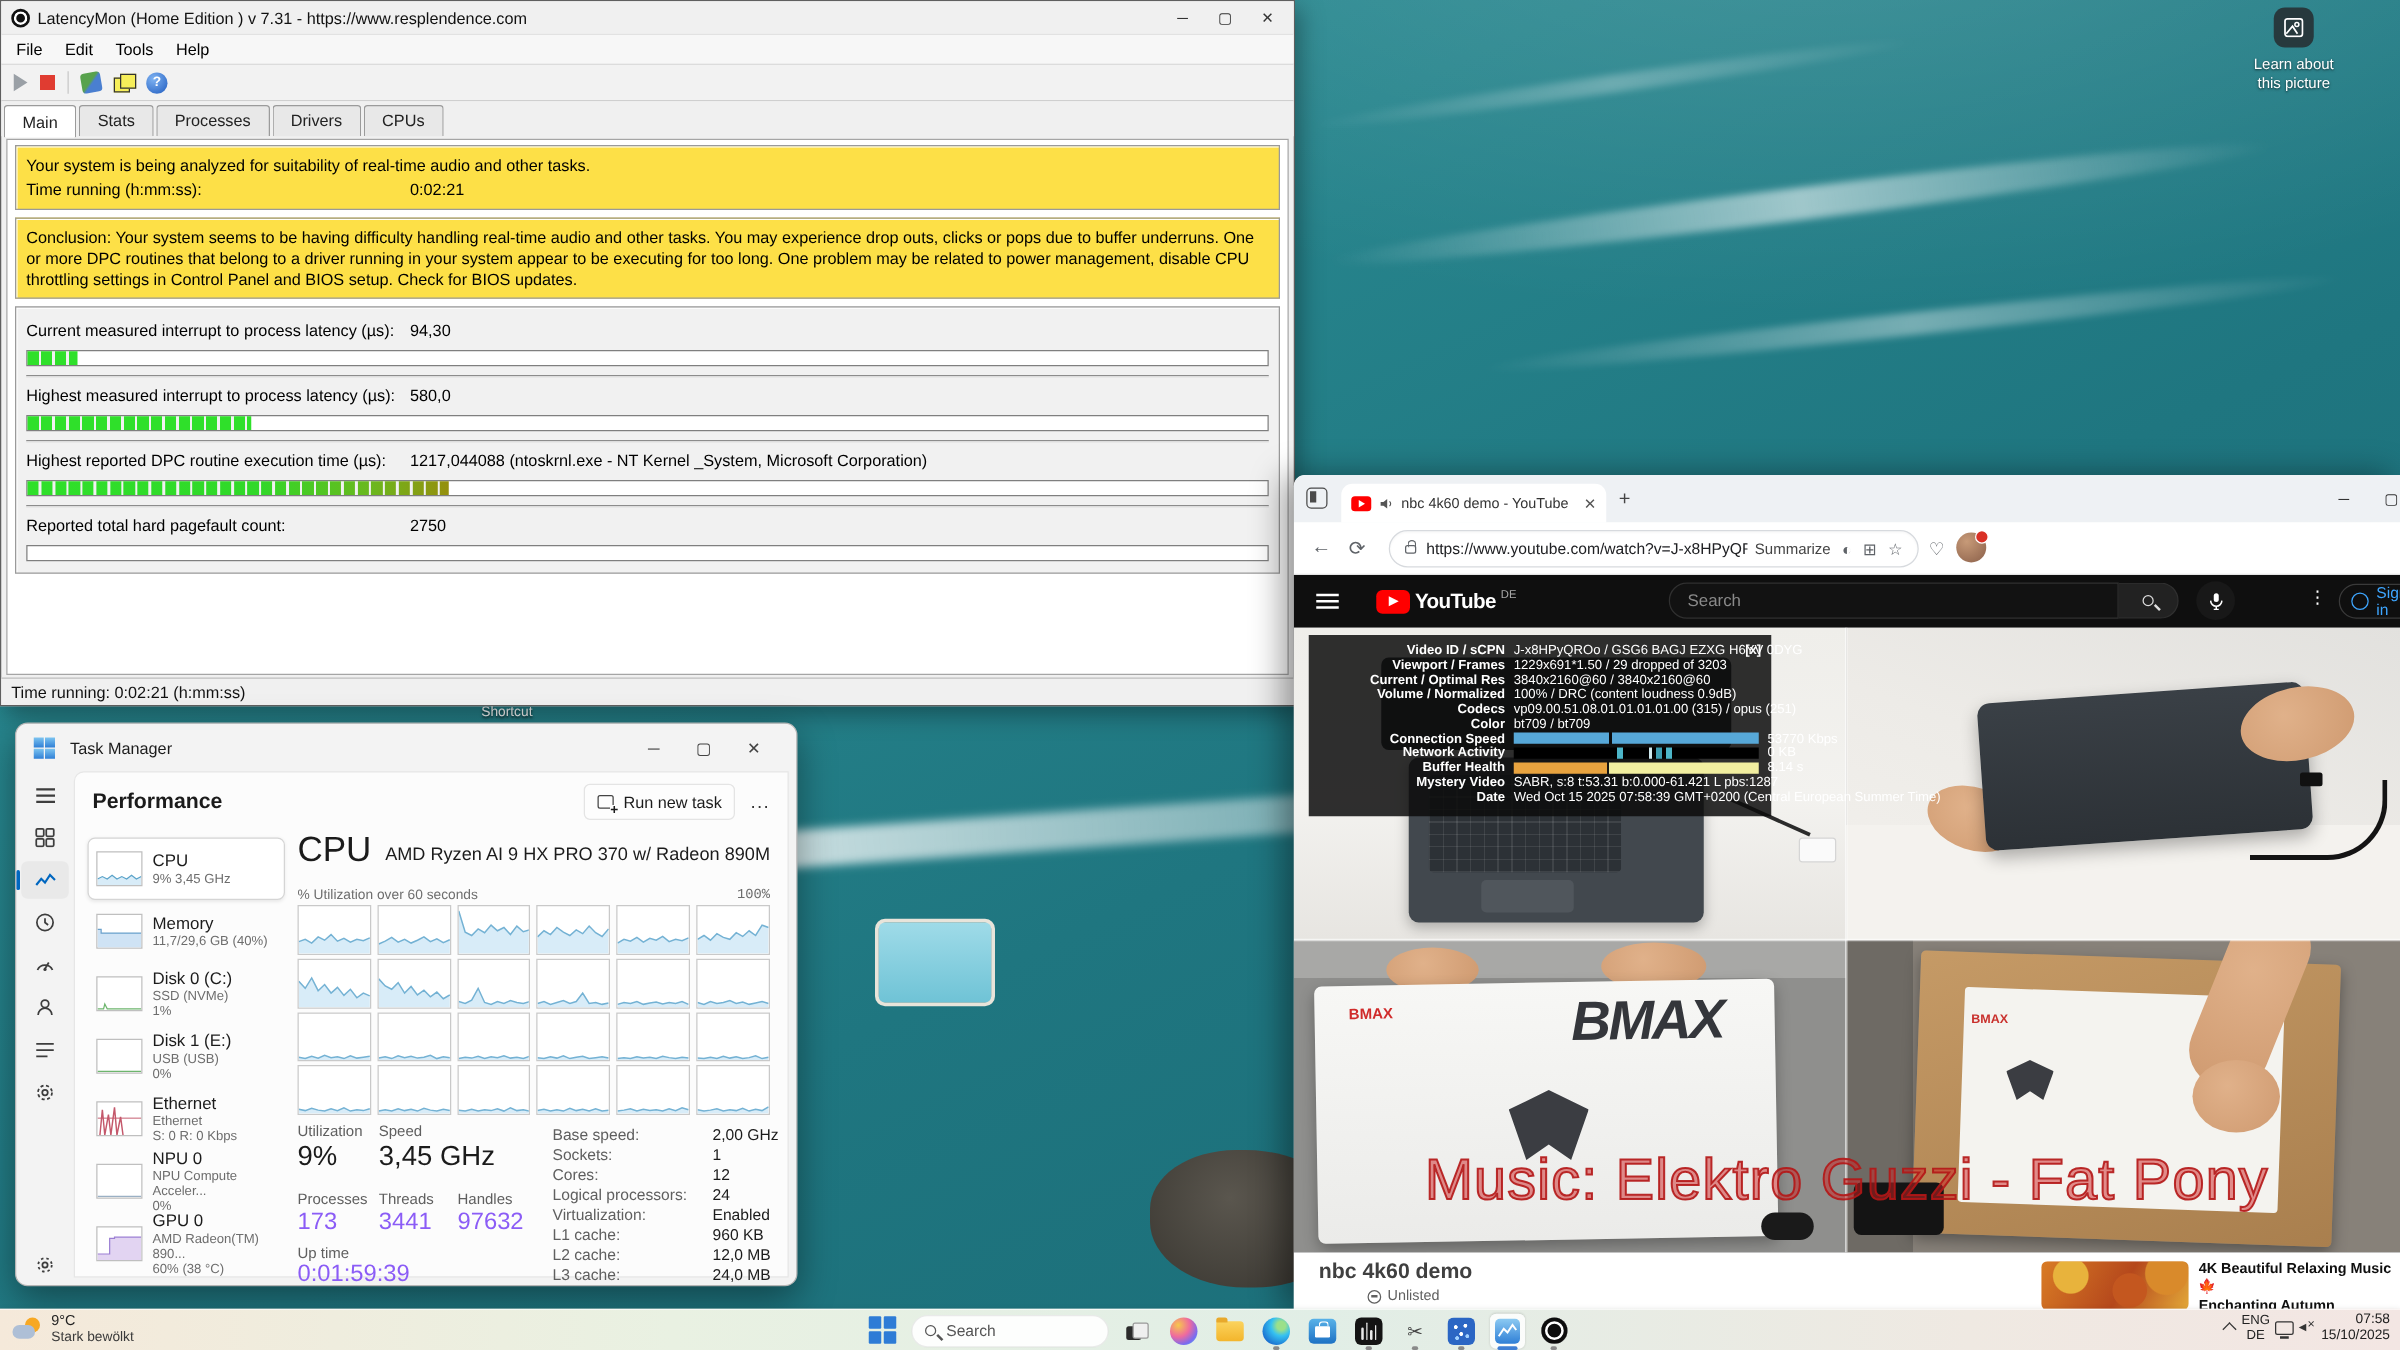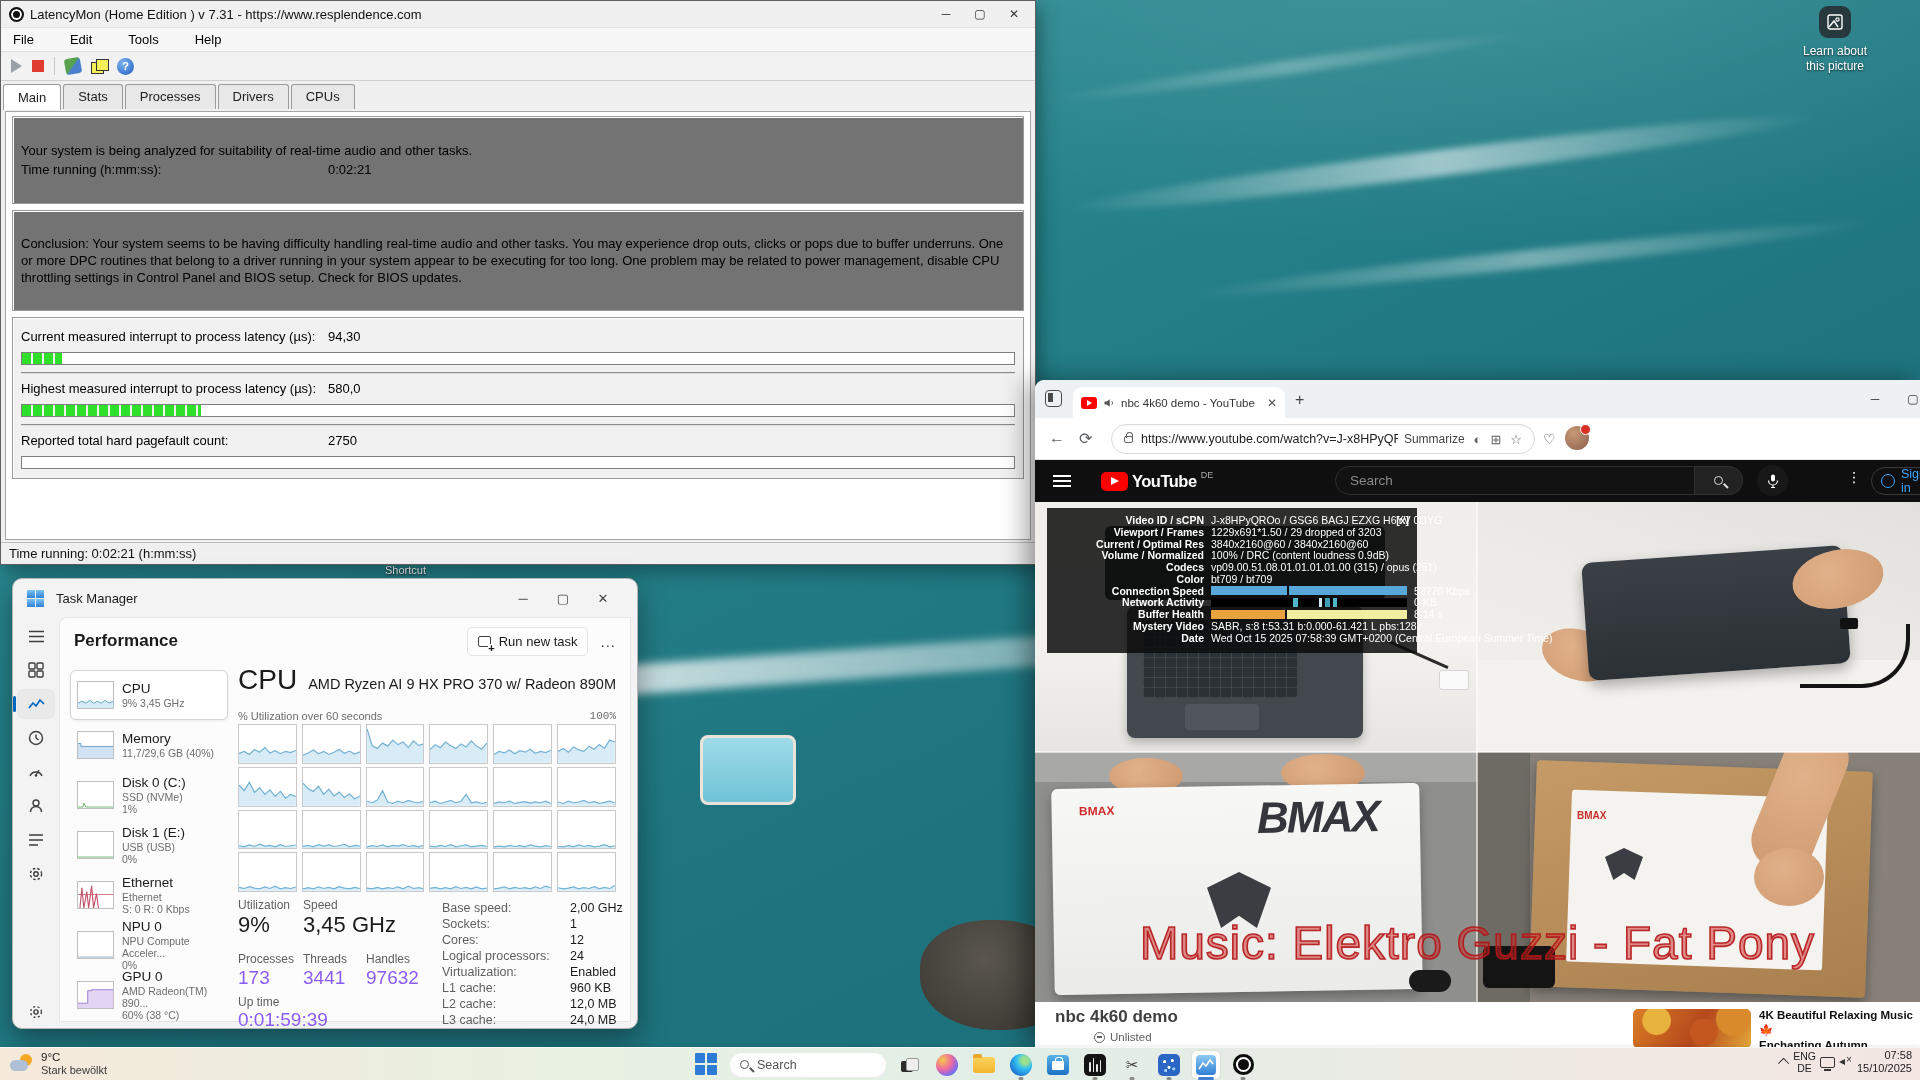--- a/index.html
+++ b/index.html
@@ -28,36 +28,36 @@
   .learn-box{width:32px;height:32px;margin:0 auto;background:rgba(38,44,47,.85);border-radius:9px;display:flex;align-items:center;justify-content:center;}
   .learn-lbl{margin-top:6px;color:#fff;font-size:12px;line-height:15px;text-shadow:0 1px 2px rgba(0,0,0,.7);}
   .shortcut-lbl{position:absolute;left:385px;top:564px;color:#fff;font-size:11px;text-shadow:0 1px 2px rgba(0,0,0,.8);}
 
   
   .lm{position:absolute;left:0;top:0;width:1036px;height:565px;background:#f0f0f0;border:1px solid #5f5f5f;box-shadow:4px 6px 18px rgba(0,0,0,.35);font-size:13px;color:#000;}
   .lm-titlebar{height:26px;display:flex;align-items:center;padding:0 4px;background:#f0f0f0;}
   .lm-appicon{width:15px;height:15px;border-radius:50%;background:#111;border:2px solid #111;box-shadow:inset 0 0 0 2px #fff;margin:0 6px 0 4px;}
   .lm-title{flex:1;font-size:13px;color:#111;}
   .lm-ctl{width:34px;height:20px;display:flex;align-items:center;justify-content:center;font-size:12px;color:#333;}
-  .lm-menubar{height:24px;display:flex;align-items:center;gap:20px;background:#f7f7f7;border-top:1px solid #e2e2e2;padding:0 4px;}
+  .lm-menubar{height:24px;display:flex;align-items:center;gap:2px;background:#f7f7f7;border-top:1px solid #e2e2e2;padding:0 4px;}
   .lm-menu{padding:2px 8px;font-size:13px;}
   .lm-toolbar{height:30px;display:flex;align-items:center;gap:10px;background:#f2f2f2;border-top:1px solid #dcdcdc;border-bottom:1px solid #cfcfcf;padding:0 10px;}
   .tb-play{width:0;height:0;border-left:11px solid #9aa0a6;border-top:7px solid transparent;border-bottom:7px solid transparent;}
   .tb-stop{width:12px;height:12px;background:#e03c31;}
   .tb-sep{width:1px;height:18px;background:#c8c8c8;}
   .tb-tool{width:16px;height:16px;background:linear-gradient(135deg,#58a24d 45%,#4a7fd0 55%);border-radius:3px;transform:rotate(-10deg);}
   .tb-copy{position:relative;width:16px;height:14px;}
   .tb-copy::before,.tb-copy::after{content:"";position:absolute;width:11px;height:10px;background:#f7ef5a;border:1px solid #333;}
   .tb-copy::before{left:0;top:3px;} .tb-copy::after{left:5px;top:0;}
   .tb-help{width:17px;height:17px;border-radius:50%;background:radial-gradient(circle at 35% 30%,#7fb3f2,#1f5bbf);color:#fff;font-size:11px;font-weight:bold;display:flex;align-items:center;justify-content:center;}
   .lm-tabs{display:flex;align-items:flex-end;height:28px;padding:0 2px;background:#f0f0f0;}
   .lm-tab{padding:4px 14px 5px;font-size:13px;border:1px solid #9b9b9b;border-bottom:none;background:#e8e8e8;margin-right:2px;border-radius:3px 3px 0 0;color:#222;}
   .lm-tab.active{background:#fff;position:relative;top:1px;padding-top:5px;}
   .lm-content{position:absolute;left:4px;right:4px;top:110px;bottom:24px;background:#fff;border:1px solid #a5a5a5;padding:4px 6px;}
-  .lm-box{border:1px solid #9a9a9a;background:#737373;box-shadow:inset 1px 1px 0 #fff;padding:24px 8px;margin-bottom:6px;}
+  .lm-box{border:1px solid #9a9a9a;background:#fde047;box-shadow:inset 1px 1px 0 #fff;padding:6px 8px;margin-bottom:6px;}
   .lm-line{line-height:19px;white-space:nowrap;}
   .lm-pair{position:relative;line-height:19px;}
   .lm-pair .val{position:absolute;left:307px;top:0;}
   .lm-conc{line-height:17px;}
   .lm-metrics{border:1px solid #9a9a9a;background:#f1f1f1;box-shadow:inset 1px 1px 0 #fff;padding:4px 8px 2px;}
   .lm-metric{padding:5px 0 7px;border-bottom:2px groove #e0e0e0;}
   .lm-metric:last-child{border-bottom:none;}
   .lm-track{height:13px;border:1px solid #7f7f7f;background:#fff;margin-top:6px;}
   .lm-fill{height:100%;
     background-image:repeating-linear-gradient(90deg,transparent 0 9px,#f1f1f1 9px 11px),linear-gradient(90deg,#2fe02a,#2fe02a);}
@@ -301,20 +301,26 @@
               <div class="lm-fill" style="width: 4%;"></div>
             </div>
         </div>
         <div class="lm-metric">
           <div class="lm-pair"><span>Highest measured interrupt to process latency (µs):</span><span class="val">580,0</span></div>
           <div class="lm-track">
               <div class="lm-fill" style="width: 18%;"></div>
             </div>
         </div>
         <div class="lm-metric">
+          <div class="lm-pair"><span>Highest reported DPC routine execution time (µs):</span><span class="val">1217,044088  (ntoskrnl.exe - NT Kernel _System, Microsoft Corporation)</span></div>
+          <div class="lm-track">
+              <div class="lm-fill grad" style="width: 34%;"></div>
+            </div>
+        </div>
+        <div class="lm-metric">
           <div class="lm-pair"><span>Reported total hard pagefault count:</span><span class="val">2750</span></div>
           <div class="lm-track">
               <div class="lm-fill" style="width: 0%;"></div>
             </div>
         </div>
       </div>
     </div>
     <div class="lm-status">Time running: 0:02:21  (h:mm:ss)</div>
   </div>
 

